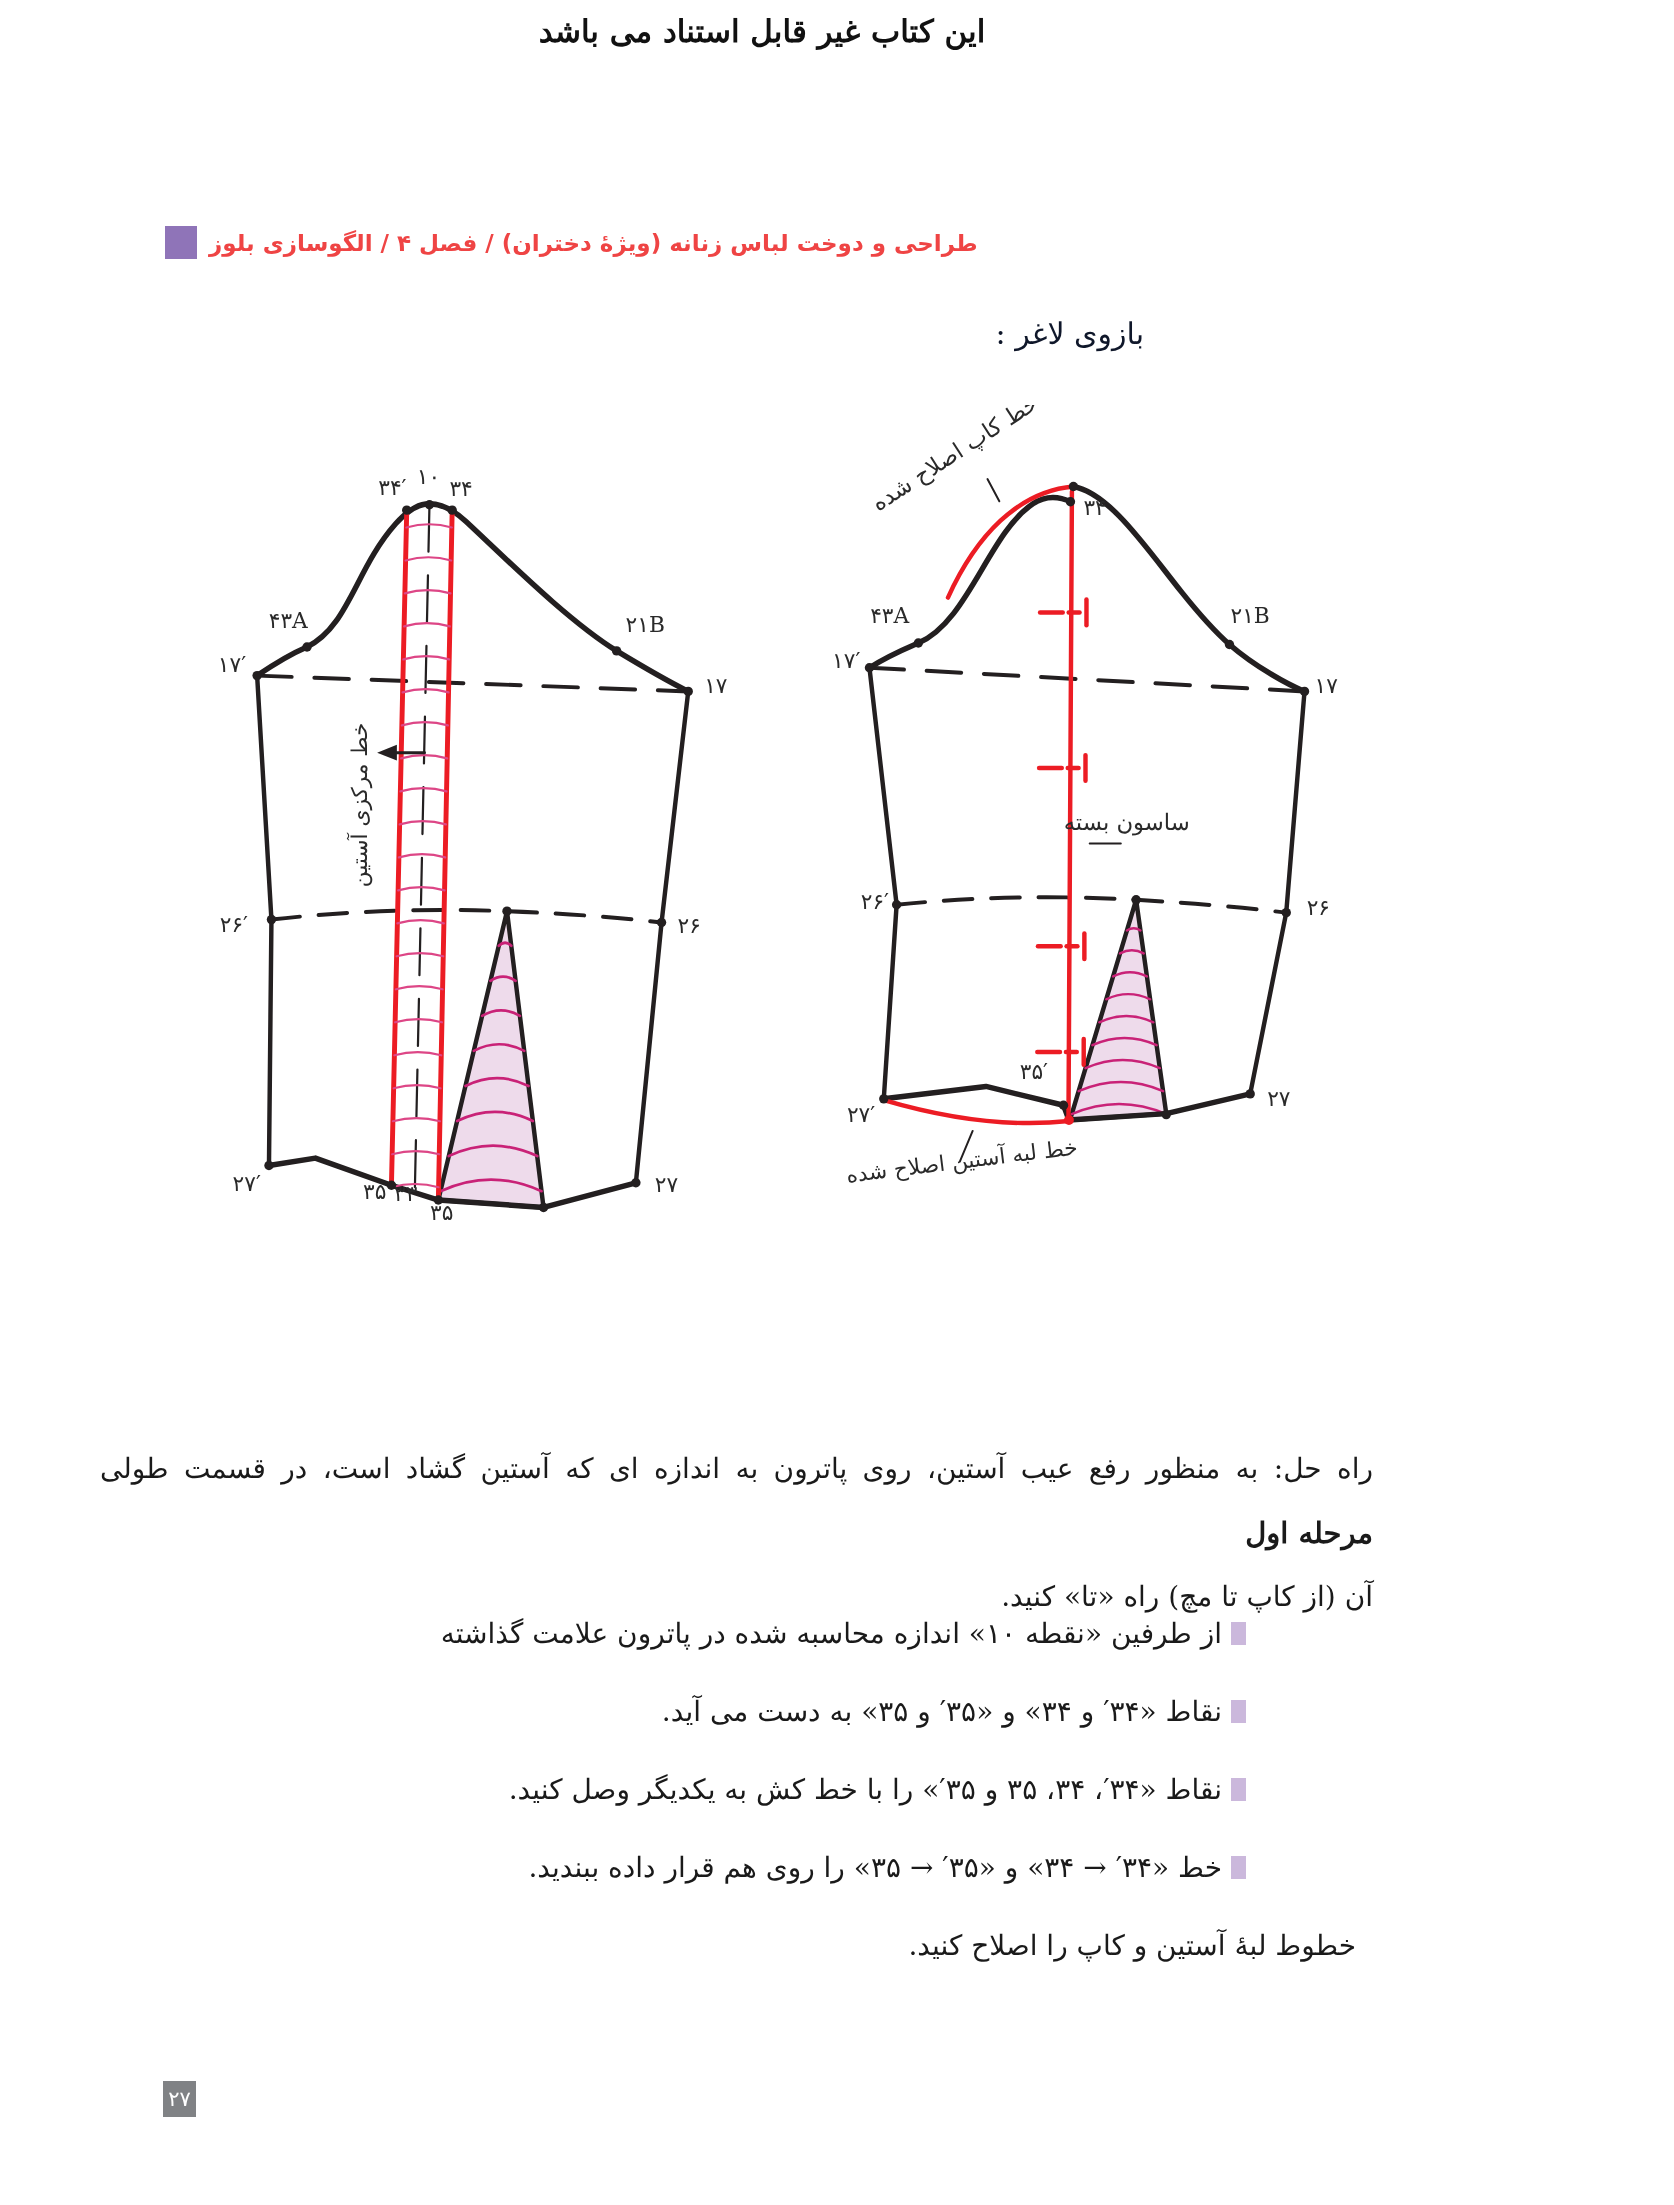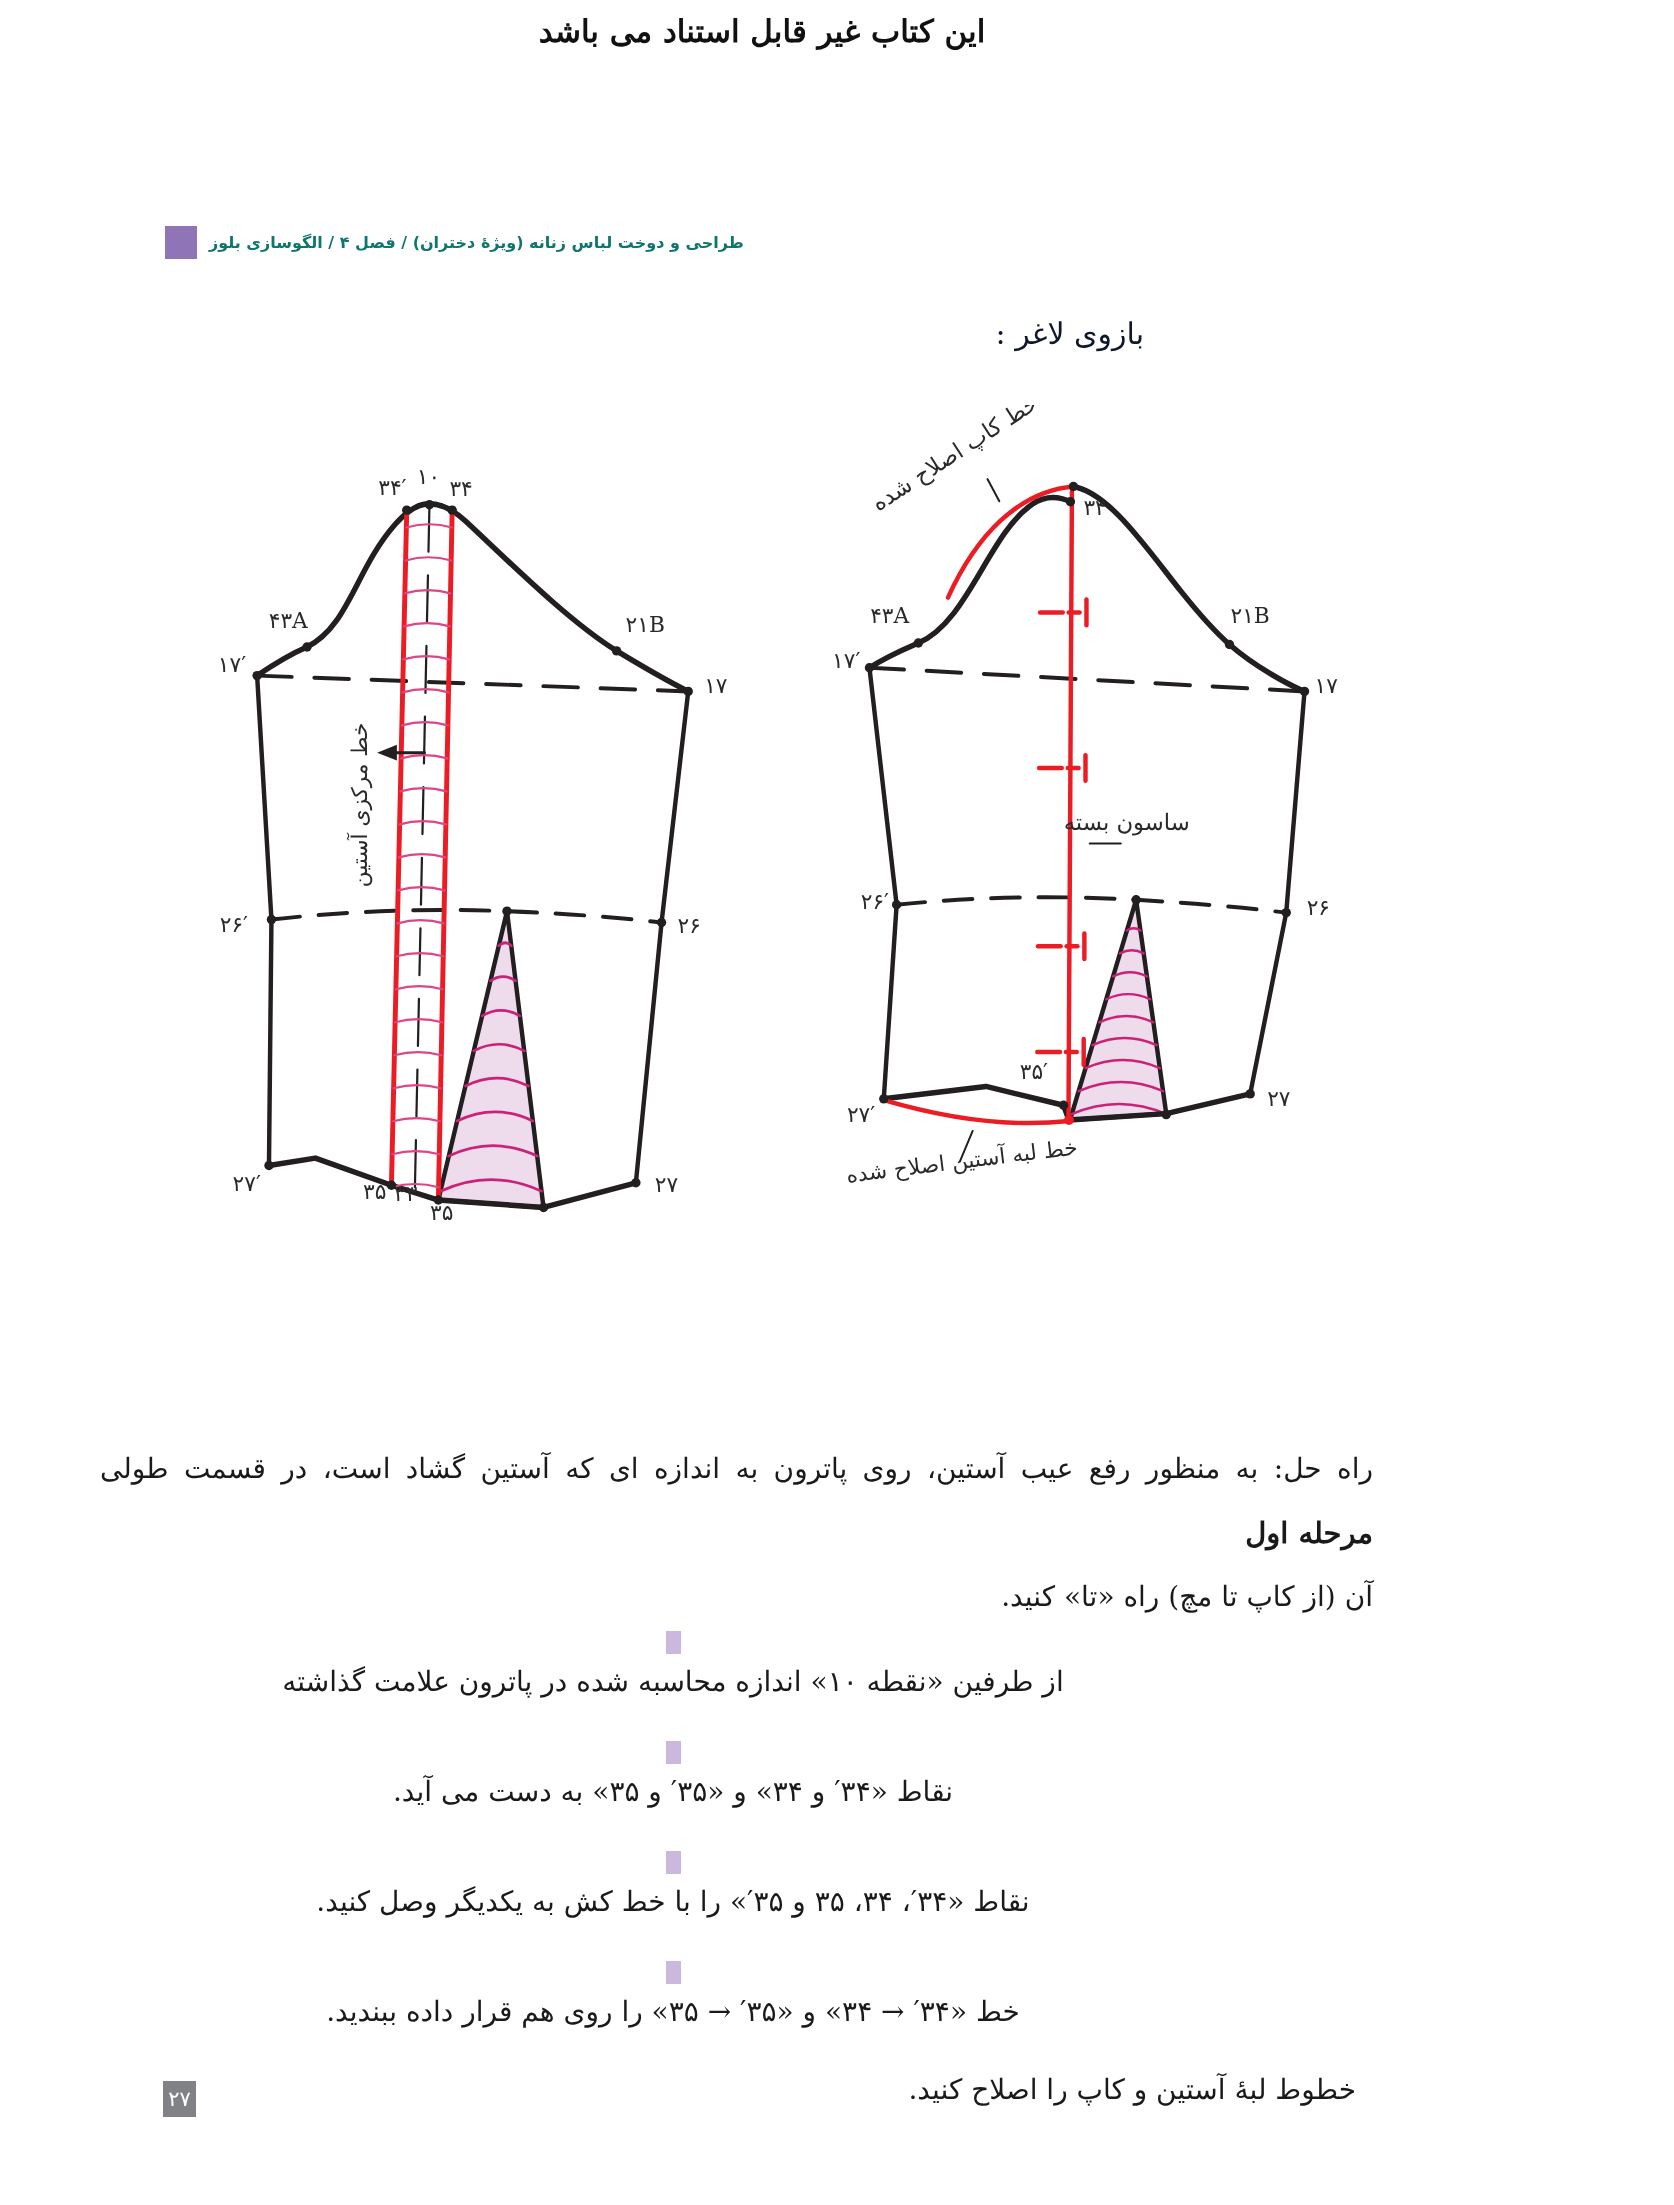--- a/index.html
+++ b/index.html
@@ -5,33 +5,33 @@
   html,body{margin:0;padding:0;background:#fff;}
   .page{position:relative;width:1524px;height:2205px;background:#ffffff;overflow:hidden;
         font-family:"DejaVu Serif", serif;color:#1a1a1a;}
   
   .top-notice{position:absolute;top:13px;left:0;right:0;text-align:center;direction:rtl;
               font-size:31px;font-weight:700;letter-spacing:0.5px;color:#111;}
   
   .chapter-header{position:absolute;left:165px;top:226px;display:flex;align-items:center;gap:12px;}
   .chapter-square{width:32px;height:33px;background:#8f74b8;flex:0 0 auto;}
   .chapter-title{direction:rtl;white-space:nowrap;font-family:"DejaVu Sans",sans-serif;
-                 font-weight:700;font-size:16px;color:#0f766e;}
+                 font-weight:700;font-size:23px;color:#ef4444;}
   
   .section-label{position:absolute;right:380px;top:316px;direction:rtl;font-size:30px;color:#0f172a;}
   
   .diagrams{position:absolute;left:188px;top:405px;width:1196px;height:879px;}
   .diagrams text{fill:#2a2a2a;font-family:"DejaVu Serif",serif;direction:rtl;unicode-bidi:isolate;}
   
   .content{position:absolute;top:1450px;right:151px;width:1273px;direction:rtl;font-size:28px;}
   .content .row{line-height:37px;}
   .c-heading{font-weight:700;font-size:29px;margin:3px 0 26px 0;}
   .c-p1{text-align:justify;text-align-last:justify;margin-bottom:28px;}
   .c-p2{}
-  .bullet-row{display:flex;align-items:center;gap:9px;margin:16px 127px 41px 0;flex-direction:column;}
+  .bullet-row{display:flex;align-items:center;gap:9px;margin:0 127px 41px 0;}
   .bullet-sq{width:15px;height:23px;background:#cbb8dc;flex:0 0 auto;}
   .c-closing{margin:8px 17px 0 0;}
   
   .page-num{position:absolute;left:163px;top:2081px;width:33px;height:36px;background:#808285;
             color:#fff;font-size:21px;line-height:36px;text-align:center;direction:rtl;}
 </style>
 </head>
 <body>
 
 <div class="page">

